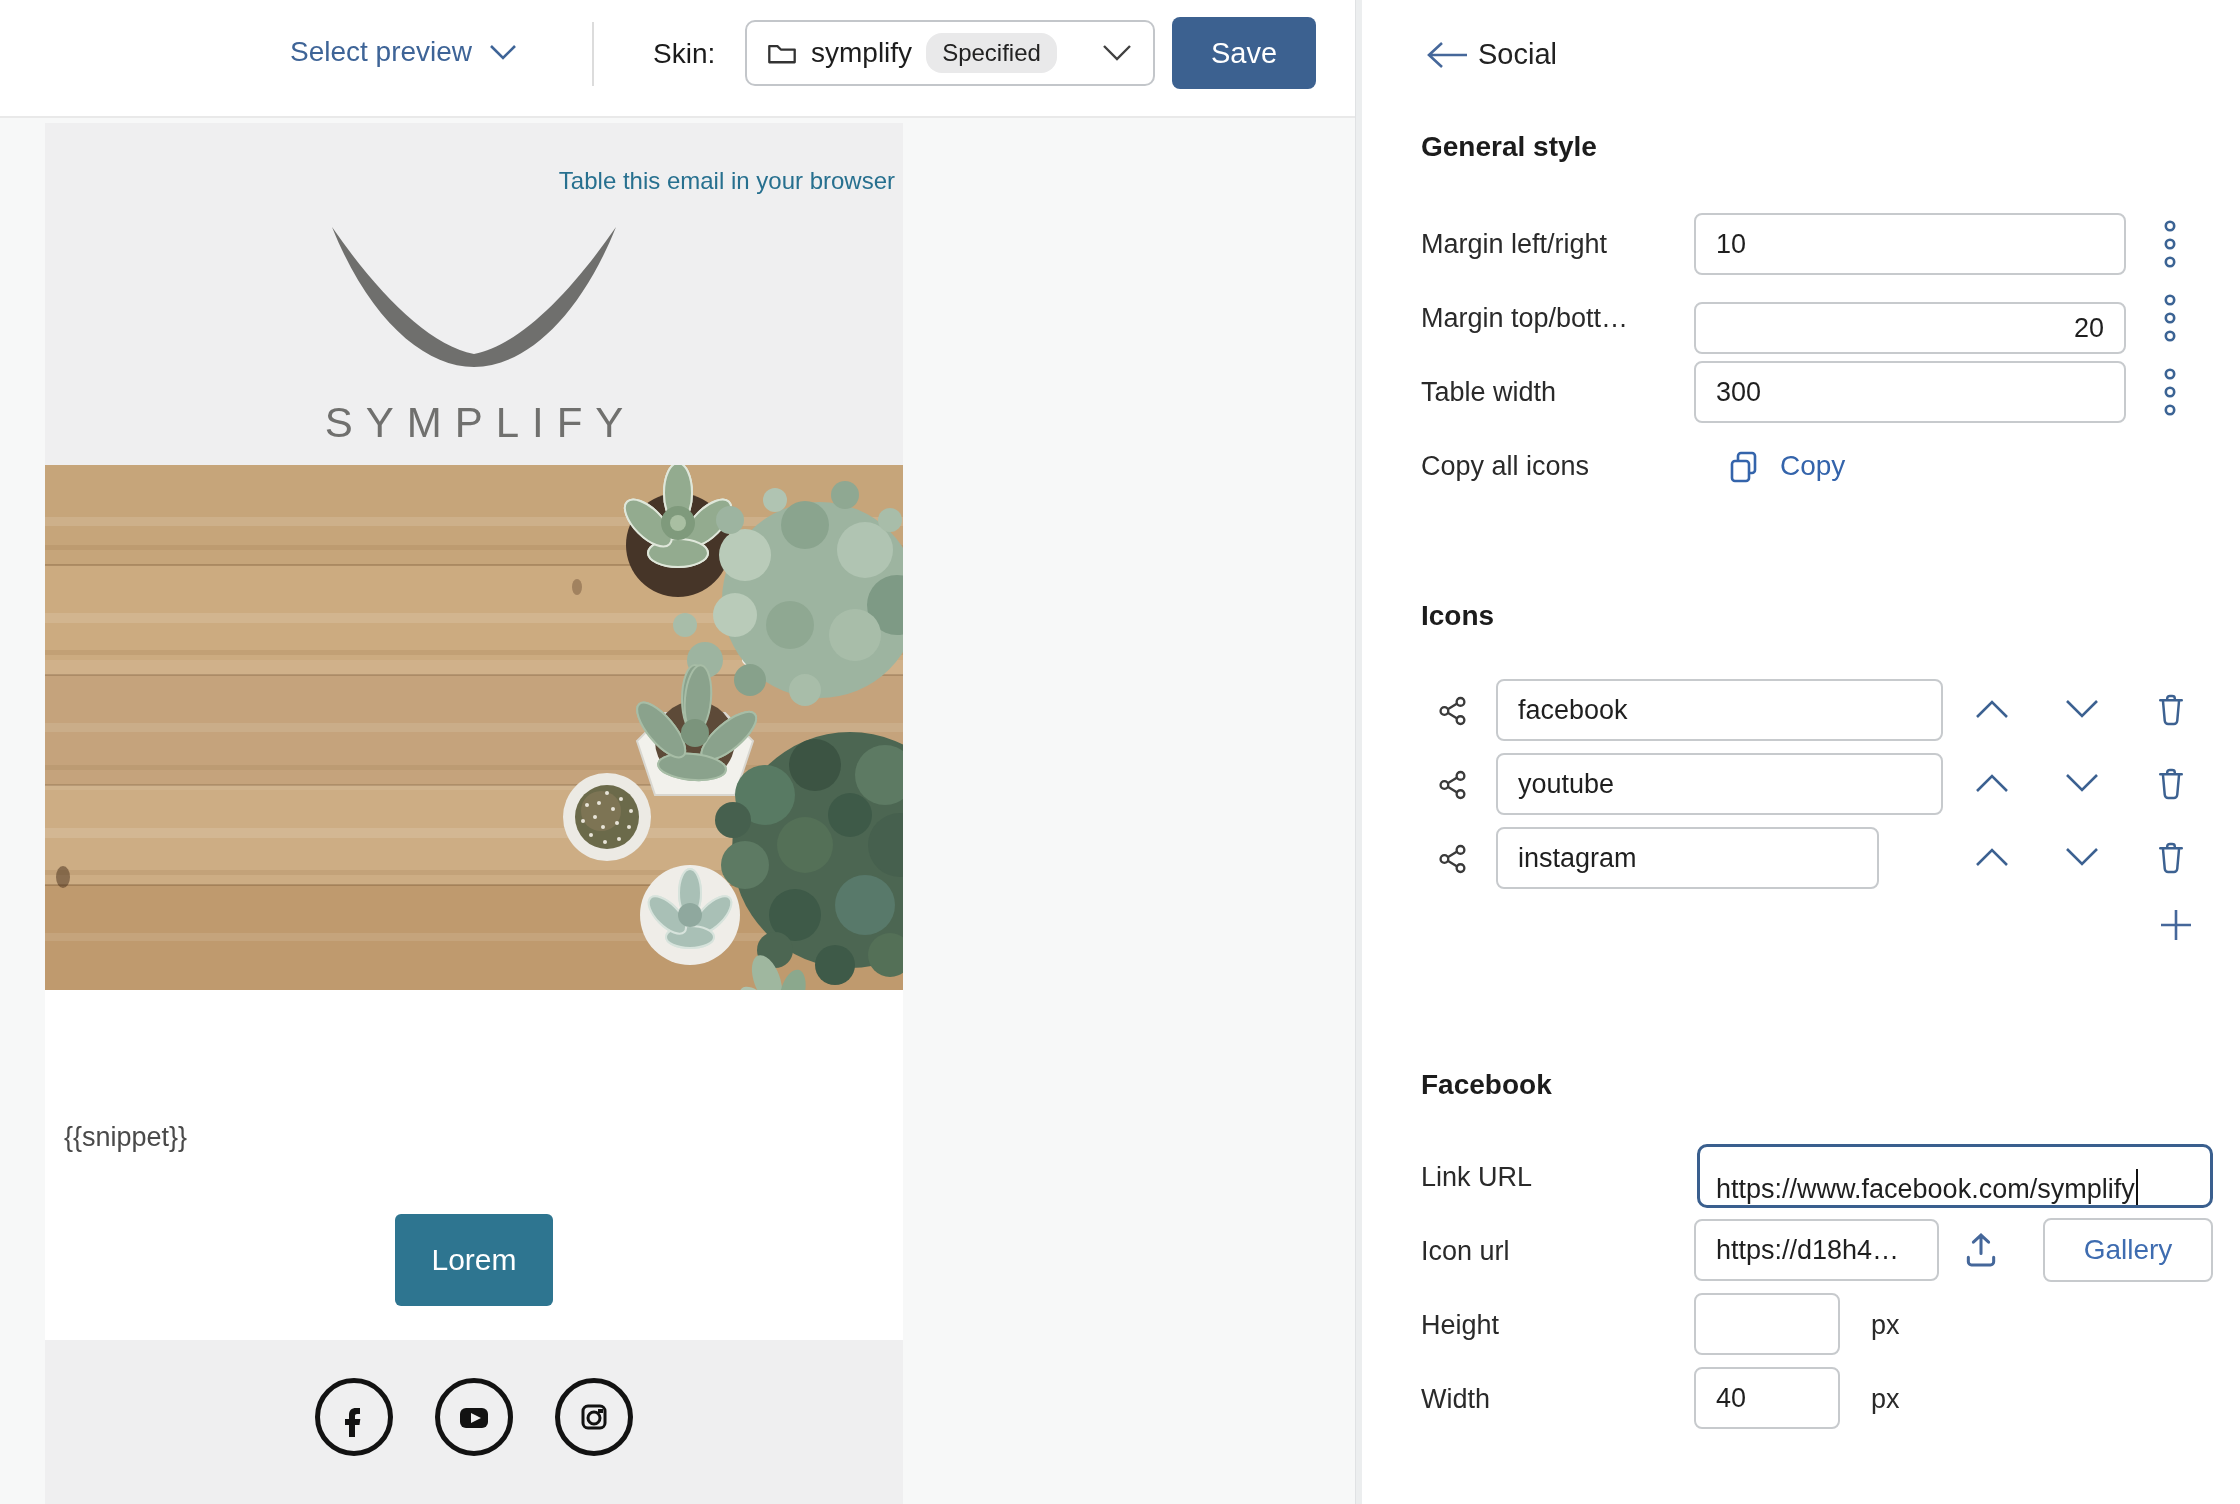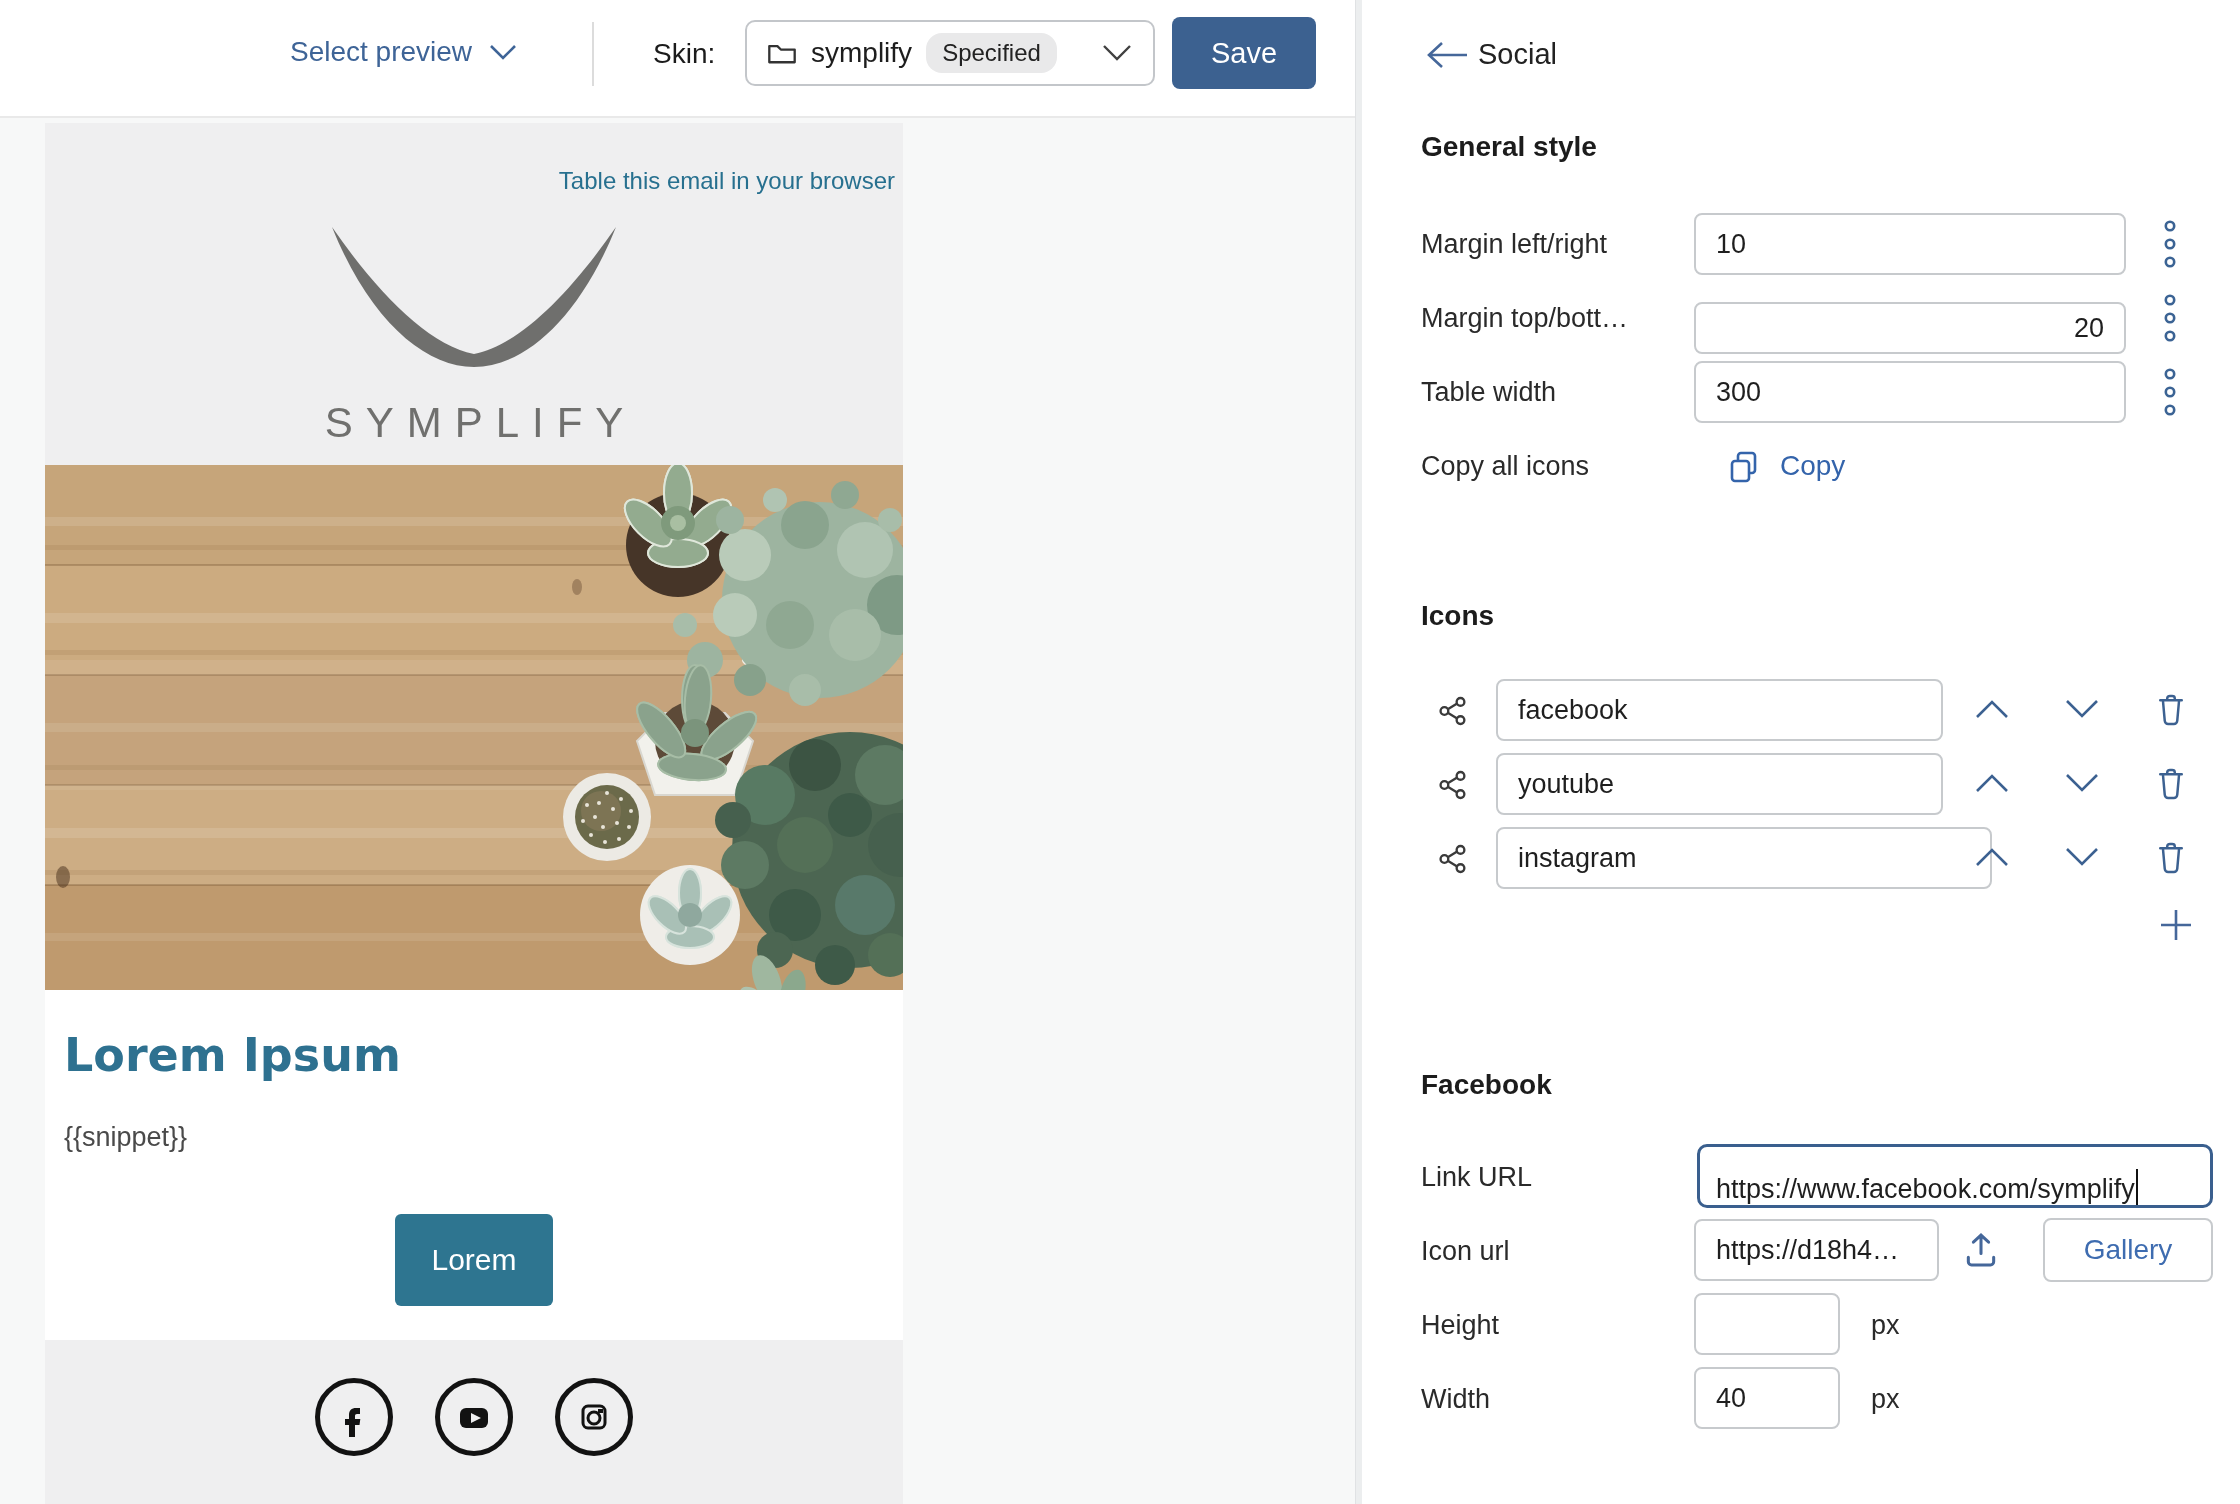--- a/index.html
+++ b/index.html
@@ -243,21 +243,20 @@
         </g>
 
         <g transform="translate(722,515)">
           <ellipse cx="0" cy="0" rx="13" ry="26" fill="#9fb79f" transform="rotate(-20)"></ellipse>
           <ellipse cx="28" cy="6" rx="12" ry="24" fill="#8ba88d" transform="rotate(15)"></ellipse>
           <ellipse cx="-24" cy="10" rx="11" ry="22" fill="#aec2ae" transform="rotate(-45)"></ellipse>
         </g>
       </svg>
 
       <div class="e-body">
-        <div class="e-heading">Lorem Ipsum</div>
         <div class="e-snippet">{{snippet}}</div>
         <div class="e-button">Lorem</div>
       </div>
 
       <div class="e-footer">
         <div class="soc-circle">
           <svg width="40" height="40" viewBox="0 0 40 40">
             <path d="M26 11h-4c-4.5 0-7 2.5-7 7v4h-4v6h4v12h6V28h4.5l.8-6H21v-3c0-1.3.6-2 2-2h3z" fill="#121212"></path>
           </svg>
         </div>
@@ -356,21 +355,21 @@
     <svg class="row-trash" style="top:766px;" width="28" height="36" viewBox="0 0 26 32">
       <path d="M3 7 H23 M9.5 7 V5 C9.5 3.6 10.6 3 12 3 h2 c1.4 0 2.5 .6 2.5 2 v2 M5.5 7 l1.7 19 c.1 1.6 1.5 3 3.1 3 h5.4 c1.6 0 3-1.4 3.1-3 L20.5 7" fill="none" stroke="#3c6191" stroke-width="2.3" stroke-linecap="round"></path>
       </svg>
 
     <svg class="share-ic" style="top:844px;" width="30" height="30" viewBox="0 0 28 28">
       <circle cx="21" cy="5.5" r="3.6" fill="none" stroke="#3a3a3a" stroke-width="2.2"></circle>
       <circle cx="6" cy="14" r="3.6" fill="none" stroke="#3a3a3a" stroke-width="2.2"></circle>
       <circle cx="21" cy="22.5" r="3.6" fill="none" stroke="#3a3a3a" stroke-width="2.2"></circle>
       <path d="M9.5 12.2 L17.5 7.3 M9.5 15.8 L17.5 20.7" stroke="#3a3a3a" stroke-width="2.2"></path>
     </svg>
-    <input class="f-input" style="left: 134px; top: 827px; width: 496px; height: 62px;" readonly="" value="instagram">
+    <input class="f-input" style="left: 134px; top: 827px; width: 383px; height: 62px;" readonly="" value="instagram">
     <svg class="row-up" style="top:846px;" width="36" height="22" viewBox="0 0 36 22">
       <polyline points="3,19 18,4 33,19" fill="none" stroke="#3c6191" stroke-width="2.6"></polyline>
       </svg>
     <svg class="row-down" style="top:846px;" width="36" height="22" viewBox="0 0 36 22">
       <polyline points="3,3 18,18 33,3" fill="none" stroke="#3c6191" stroke-width="2.6"></polyline>
       </svg>
     <svg class="row-trash" style="top:840px;" width="28" height="36" viewBox="0 0 26 32">
       <path d="M3 7 H23 M9.5 7 V5 C9.5 3.6 10.6 3 12 3 h2 c1.4 0 2.5 .6 2.5 2 v2 M5.5 7 l1.7 19 c.1 1.6 1.5 3 3.1 3 h5.4 c1.6 0 3-1.4 3.1-3 L20.5 7" fill="none" stroke="#3c6191" stroke-width="2.3" stroke-linecap="round"></path>
       </svg>
 

